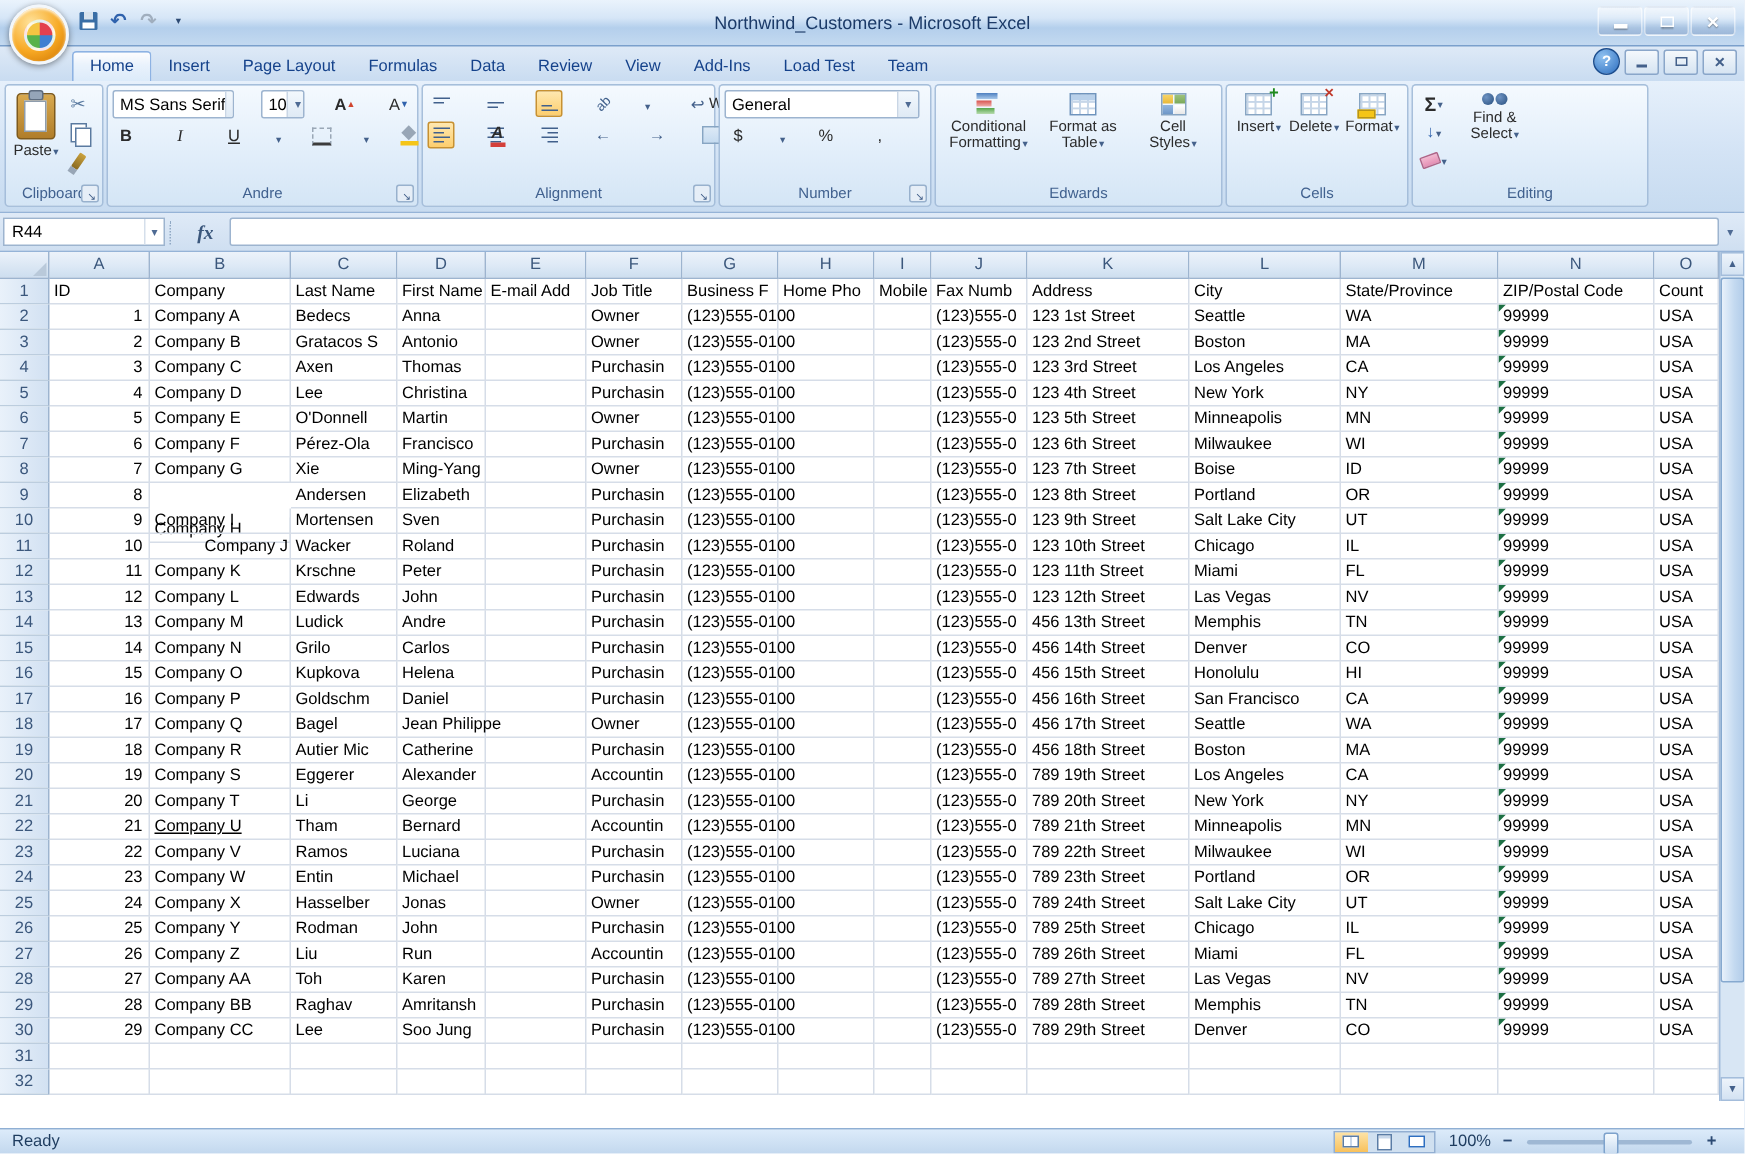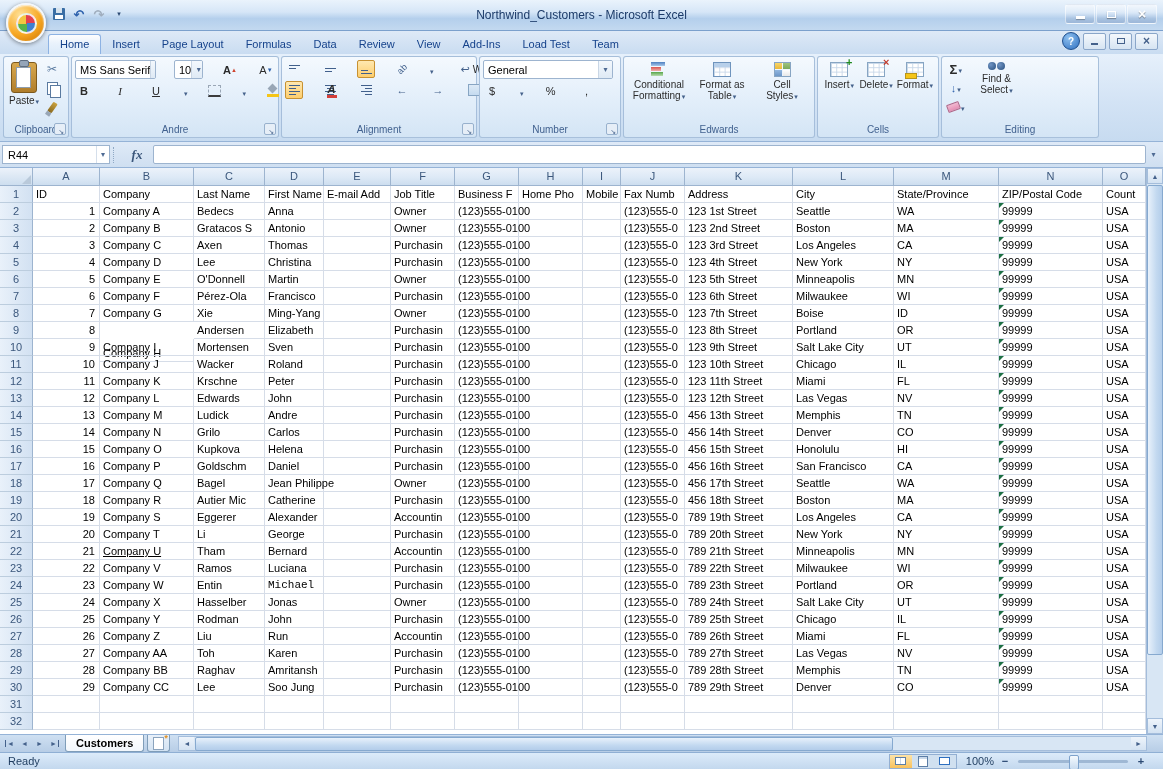--- a/index.html
+++ b/index.html
@@ -719,21 +719,21 @@
           <div class="cell" style="width: 64px;"><span>(123)555-0</span></div>
           <div class="cell" style="width: 108px;"><span>123 9th Street</span></div>
           <div class="cell" style="width: 101px;"><span>Salt Lake City</span></div>
           <div class="cell" style="width: 105px;"><span>UT</span></div>
           <div class="cell flag" style="width: 104px;"><span>99999</span></div>
           <div class="cell" style="width: 43px;"><span>USA</span></div>
         </div>
         <div class="grow">
           <div class="rowh">11</div>
           <div class="cell num" style="width: 67px;"><span>10</span></div>
-          <div class="cell" style="width: 94px;"><span>Company J</span></div>
+          <div class="cell" style="width: 94px; text-align: right;"><span>Company J</span></div>
           <div class="cell" style="width: 71px;"><span>Wacker</span></div>
           <div class="cell spill" style="width: 59px;"><span>Roland</span></div>
           <div class="cell" style="width: 67px;"></div>
           <div class="cell" style="width: 64px;"><span>Purchasin</span></div>
           <div class="cell spill" style="width: 64px;"><span>(123)555-0100</span></div>
           <div class="cell" style="width: 64px;"></div>
           <div class="cell" style="width: 38px;"></div>
           <div class="cell" style="width: 64px;"><span>(123)555-0</span></div>
           <div class="cell" style="width: 108px;"><span>123 10th Street</span></div>
           <div class="cell" style="width: 101px;"><span>Chicago</span></div>
@@ -955,21 +955,21 @@
           <div class="cell" style="width: 101px;"><span>Milwaukee</span></div>
           <div class="cell" style="width: 105px;"><span>WI</span></div>
           <div class="cell flag" style="width: 104px;"><span>99999</span></div>
           <div class="cell" style="width: 43px;"><span>USA</span></div>
         </div>
         <div class="grow">
           <div class="rowh">24</div>
           <div class="cell num" style="width: 67px;"><span>23</span></div>
           <div class="cell" style="width: 94px;"><span>Company W</span></div>
           <div class="cell" style="width: 71px;"><span>Entin</span></div>
-          <div class="cell spill" style="width: 59px; font-family: Liberation Mono, monospace;"><span>Michael</span></div>
+          <div class="cell spill" style="width: 59px;"><span>Michael</span></div>
           <div class="cell" style="width: 67px;"></div>
           <div class="cell" style="width: 64px;"><span>Purchasin</span></div>
           <div class="cell spill" style="width: 64px;"><span>(123)555-0100</span></div>
           <div class="cell" style="width: 64px;"></div>
           <div class="cell" style="width: 38px;"></div>
           <div class="cell" style="width: 64px;"><span>(123)555-0</span></div>
           <div class="cell" style="width: 108px;"><span>789 23th Street</span></div>
           <div class="cell" style="width: 101px;"><span>Portland</span></div>
           <div class="cell" style="width: 105px;"><span>OR</span></div>
           <div class="cell flag" style="width: 104px;"><span>99999</span></div>
@@ -1122,38 +1122,20 @@
       </div>
   </div>
 
   <div class="vscroll">
     <div class="varrow up"></div>
     <div class="vthumb"></div>
     <div class="vfill"></div>
     <div class="varrow down"></div>
   </div>
 
-  <div class="sheetbar">
-    <span class="navb nb-first"></span>
-    <span class="navb nb-prev"></span>
-    <span class="navb nb-next"></span>
-    <span class="navb nb-last"></span>
-    <div class="stab">
-        <span>Customers</span>
-      </div>
-    <div class="stab addtab">
-        <i class="ic-newsheet"></i>
-      </div>
-    <div class="hscroll">
-      <span class="harrow l"></span>
-      <div class="hthumb"></div>
-      <div class="hfill"></div>
-      <span class="harrow r"></span>
-    </div>
-  </div>
 
   <div class="statusbar">
     <span class="ready">Ready</span>
     <div class="sb-right">
       <div class="views">
         <span class="vb active">
             <i class="vi1"></i>
           </span>
         <span class="vb">
             <i class="vi2"></i>

